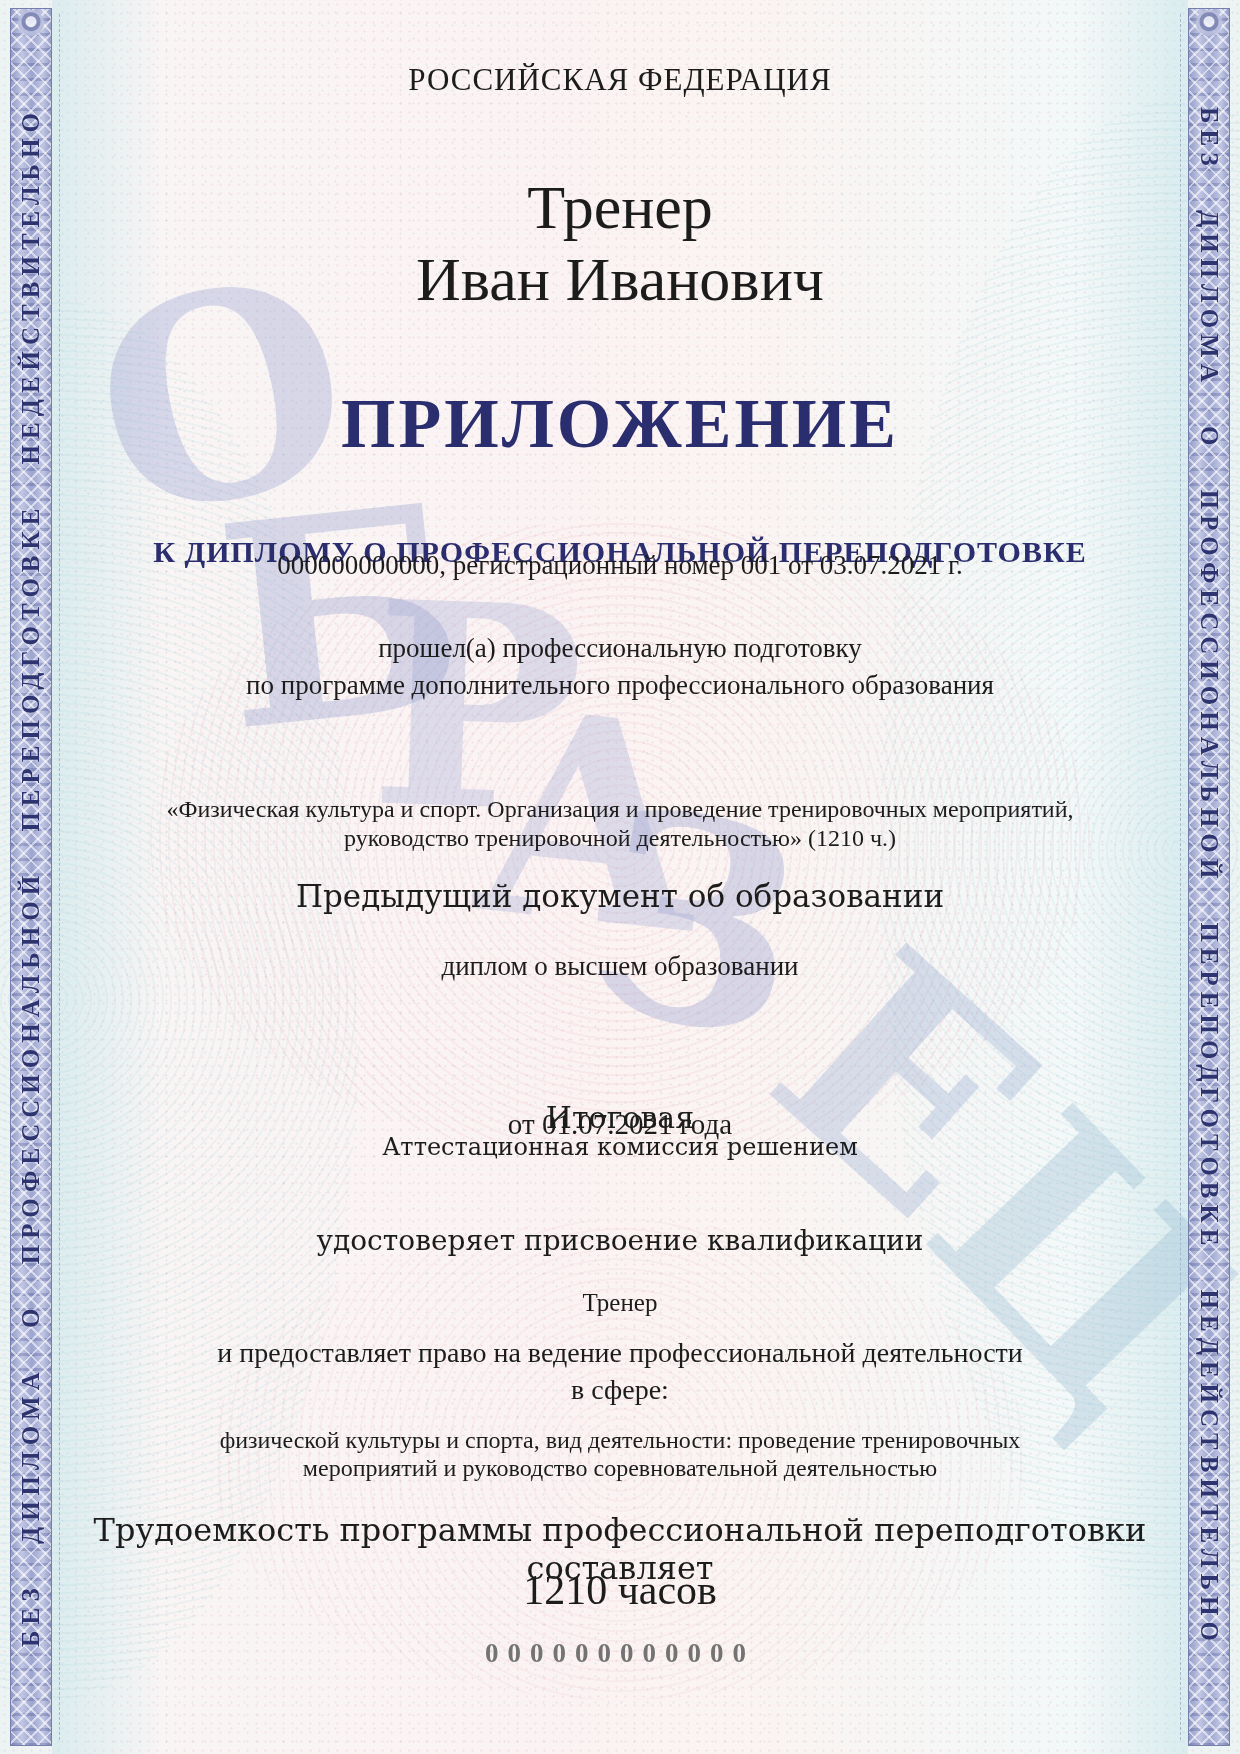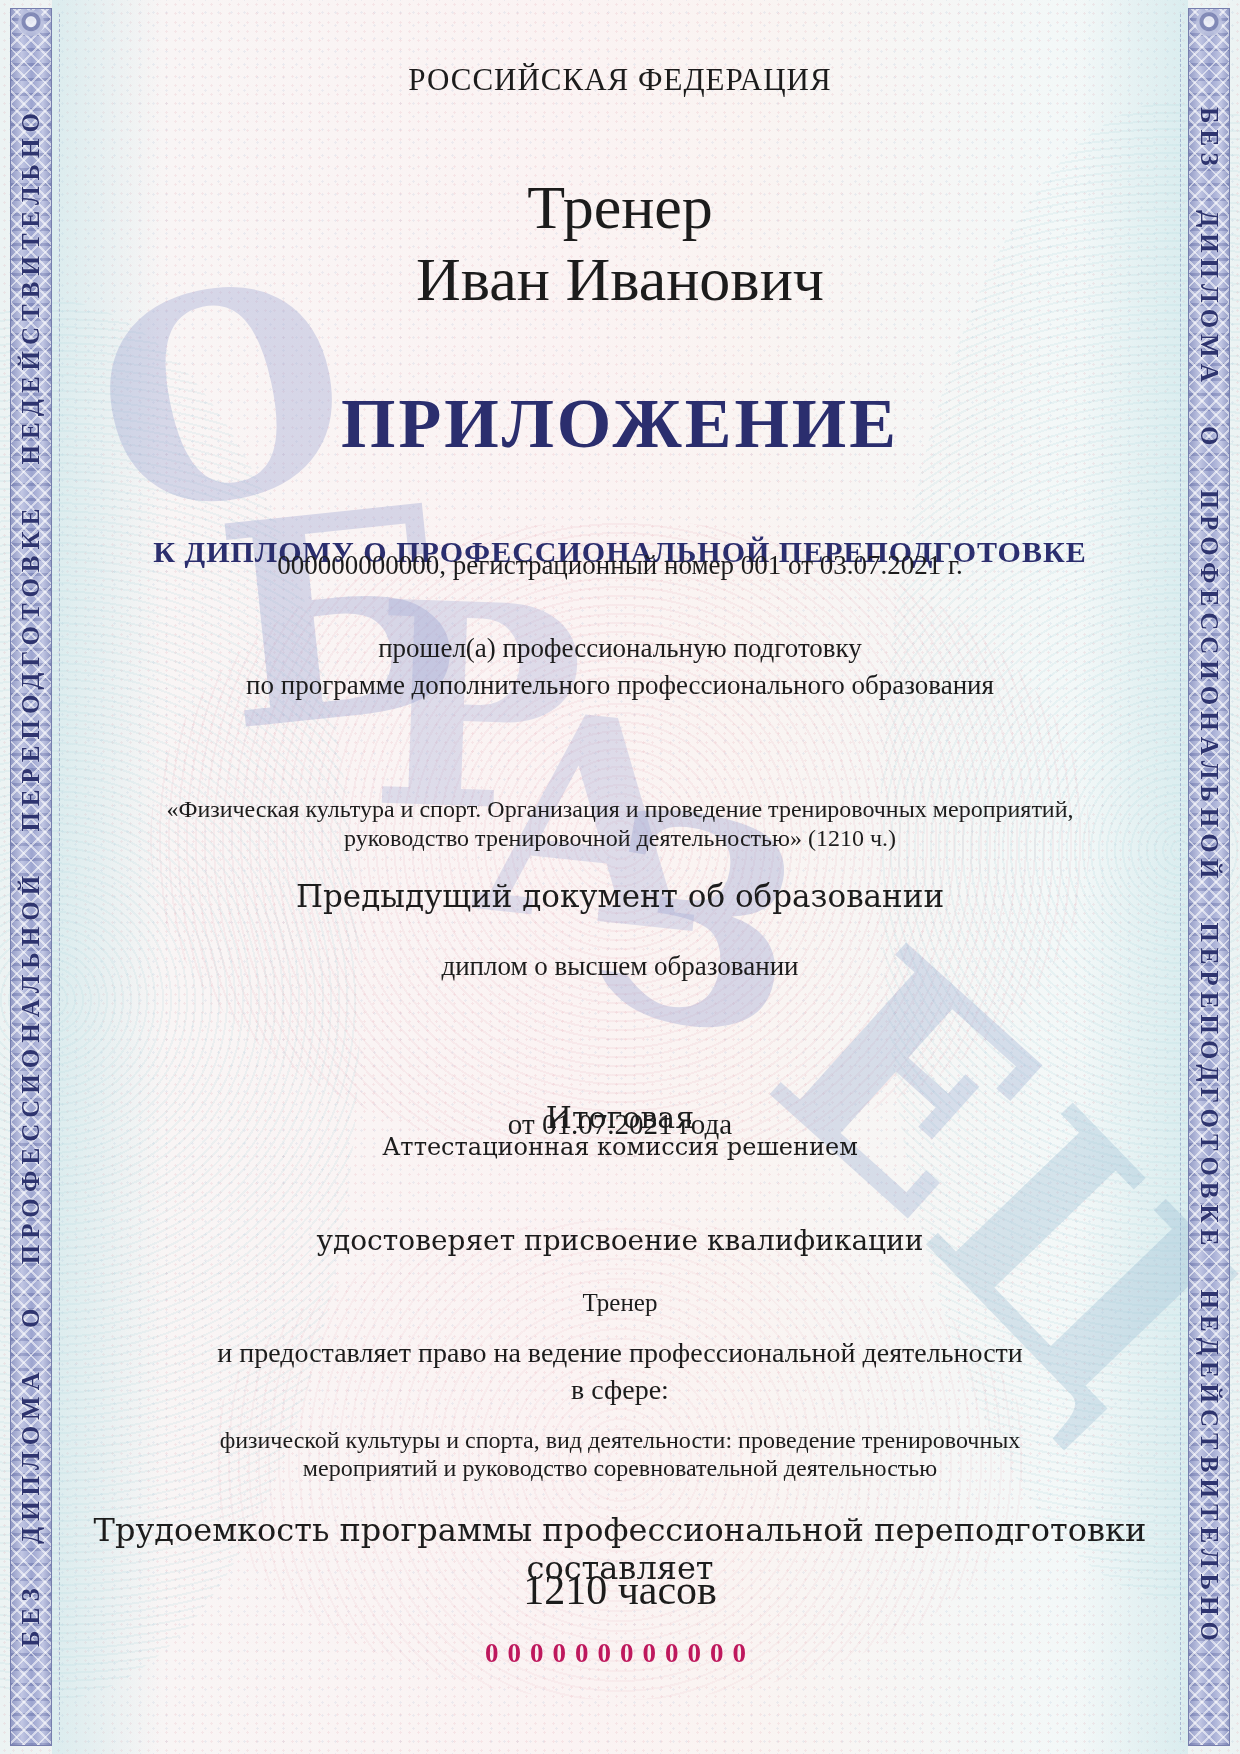--- a/index.html
+++ b/index.html
@@ -124,21 +124,21 @@
   .comm2         {top:1133px;font-size:24px;}
   .comm3         {top:1108px;font-size:29px;}
   .certifies     {top:1224px;font-size:28px;}
   .qual          {top:1289px;font-size:25px;}
   .grants1       {top:1337px;font-size:28px;}
   .grants2       {top:1374px;font-size:28px;}
   .sphere1       {top:1427px;font-size:24px;}
   .sphere2       {top:1455px;font-size:24px;}
   .workload      {top:1511px;font-size:32px;}
   .hours         {top:1566px;font-size:42px;}
-  .rednum        {top:1638px;font-size:27px;color:#be185d;font-weight:bold;letter-spacing:9px;}
+  .rednum        {top:1638px;font-size:27px;color:#737373;font-weight:bold;letter-spacing:9px;}
 </style>
 </head>
 <body>
 
 <div class="page">
 
   <div class="bg-tint"></div>
   <div class="bg-dots"></div>
   <div class="guilloche g-pink-center"></div>
   <div class="guilloche g-pink-bottom"></div>

